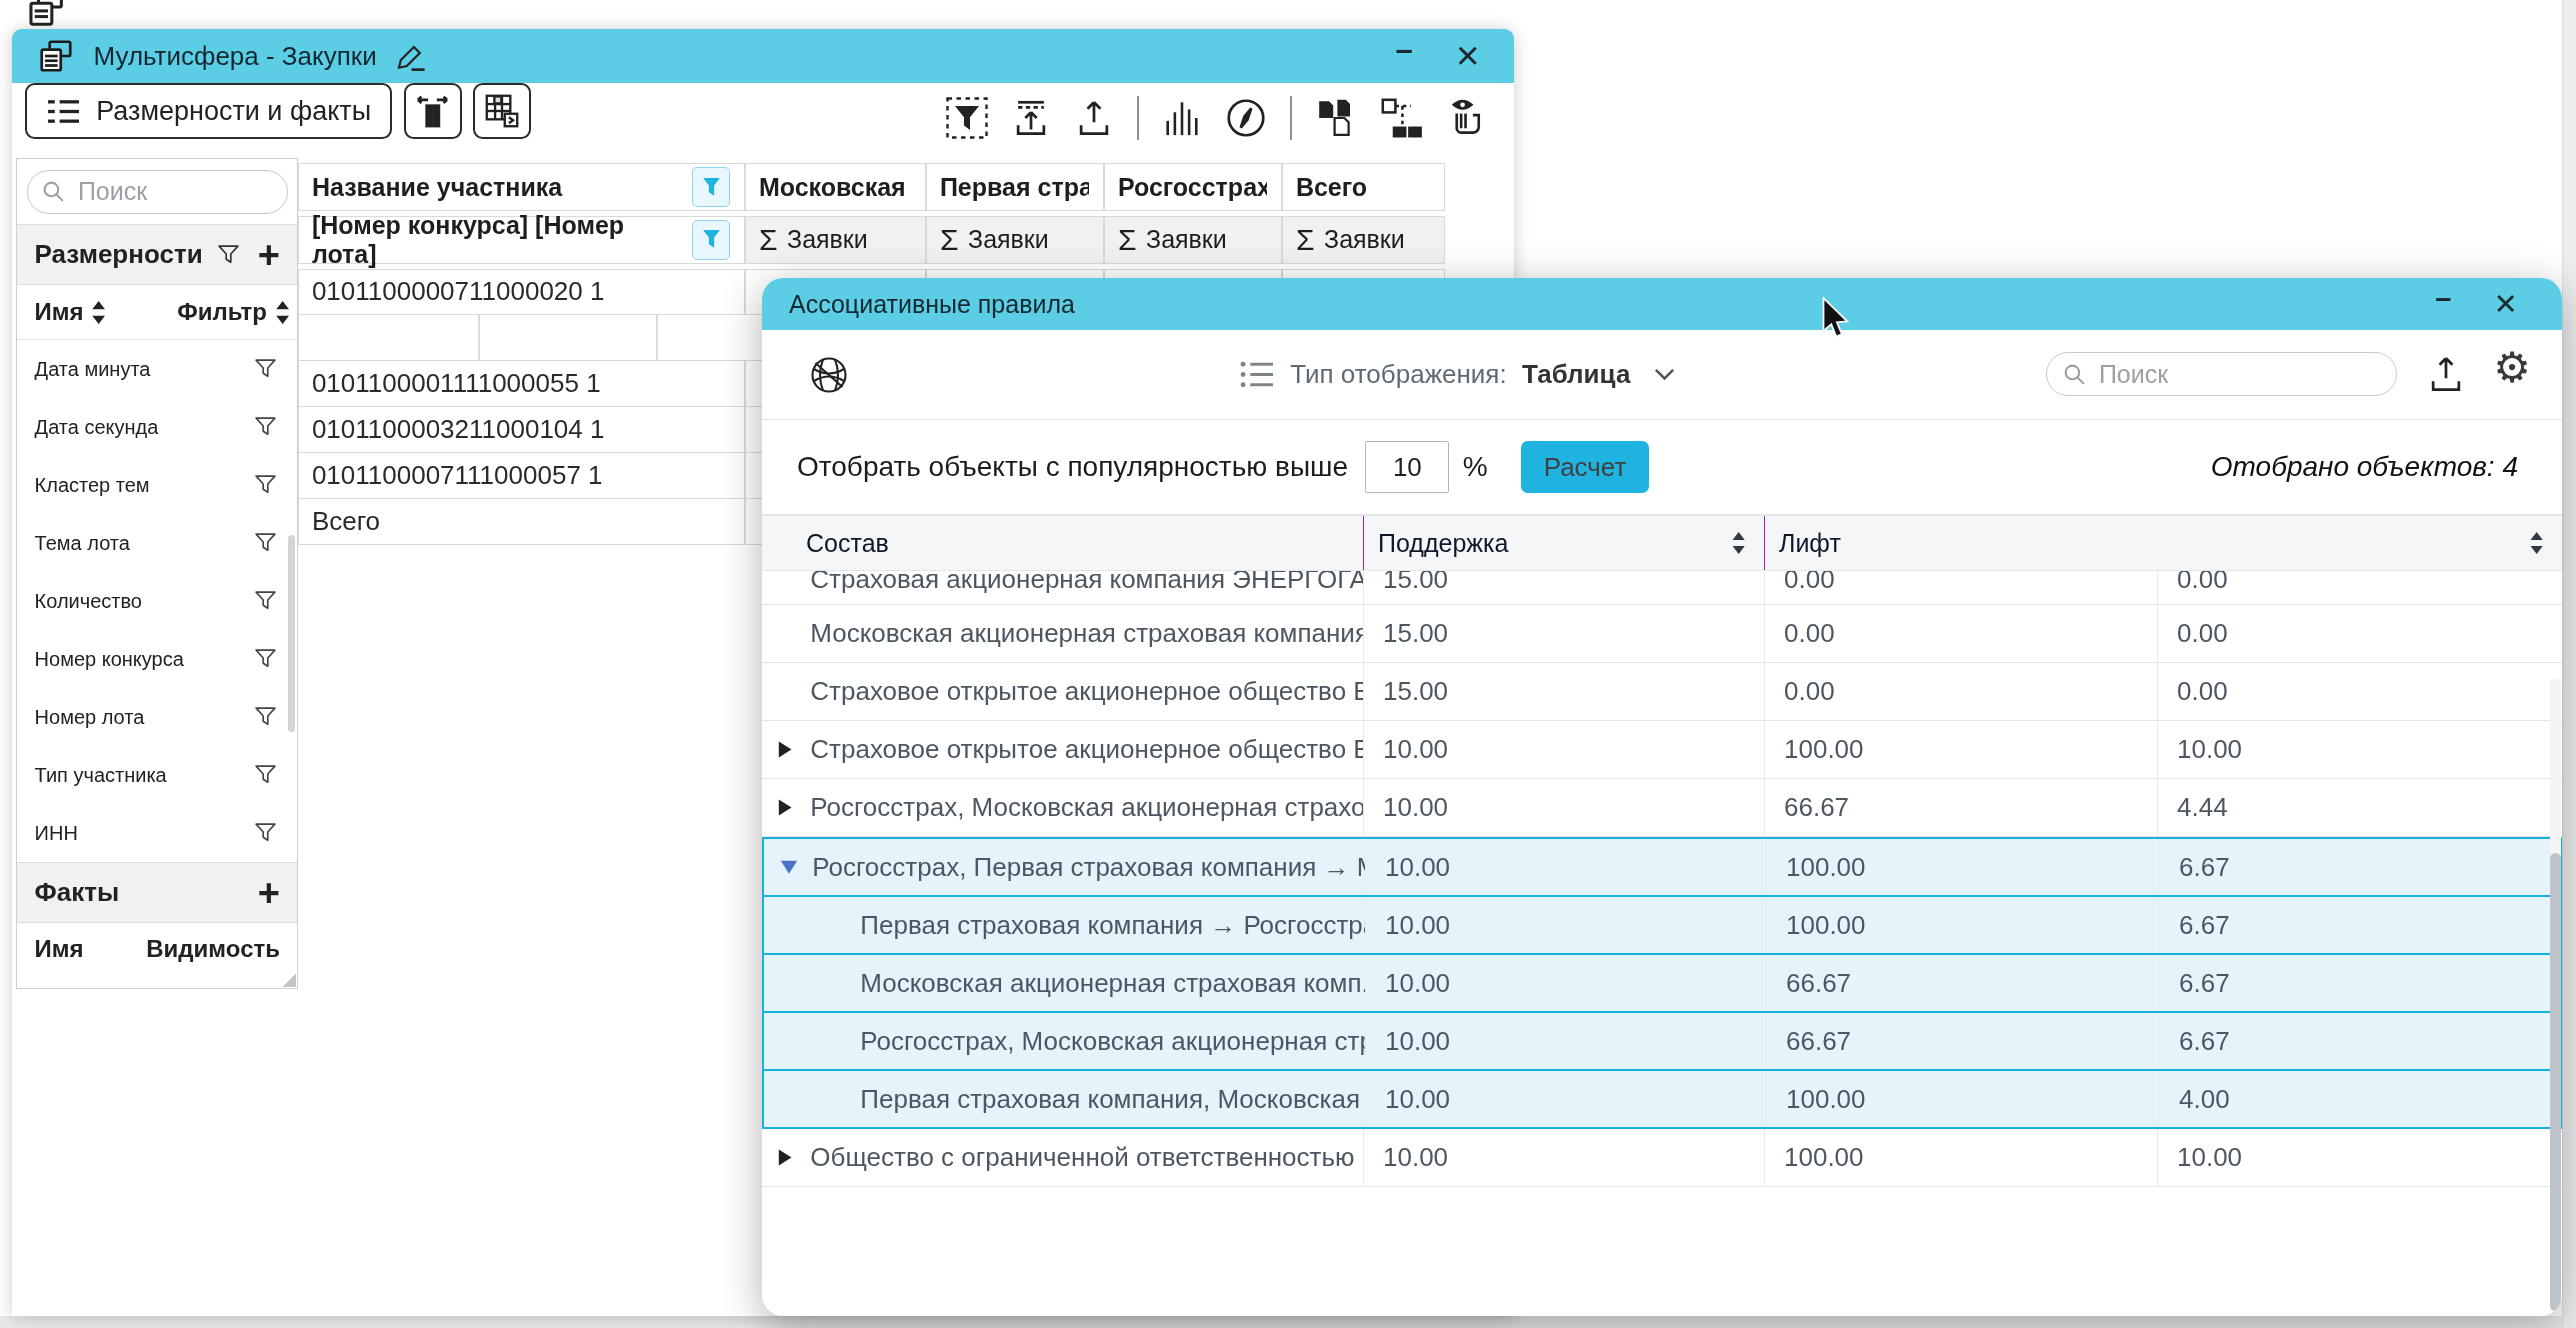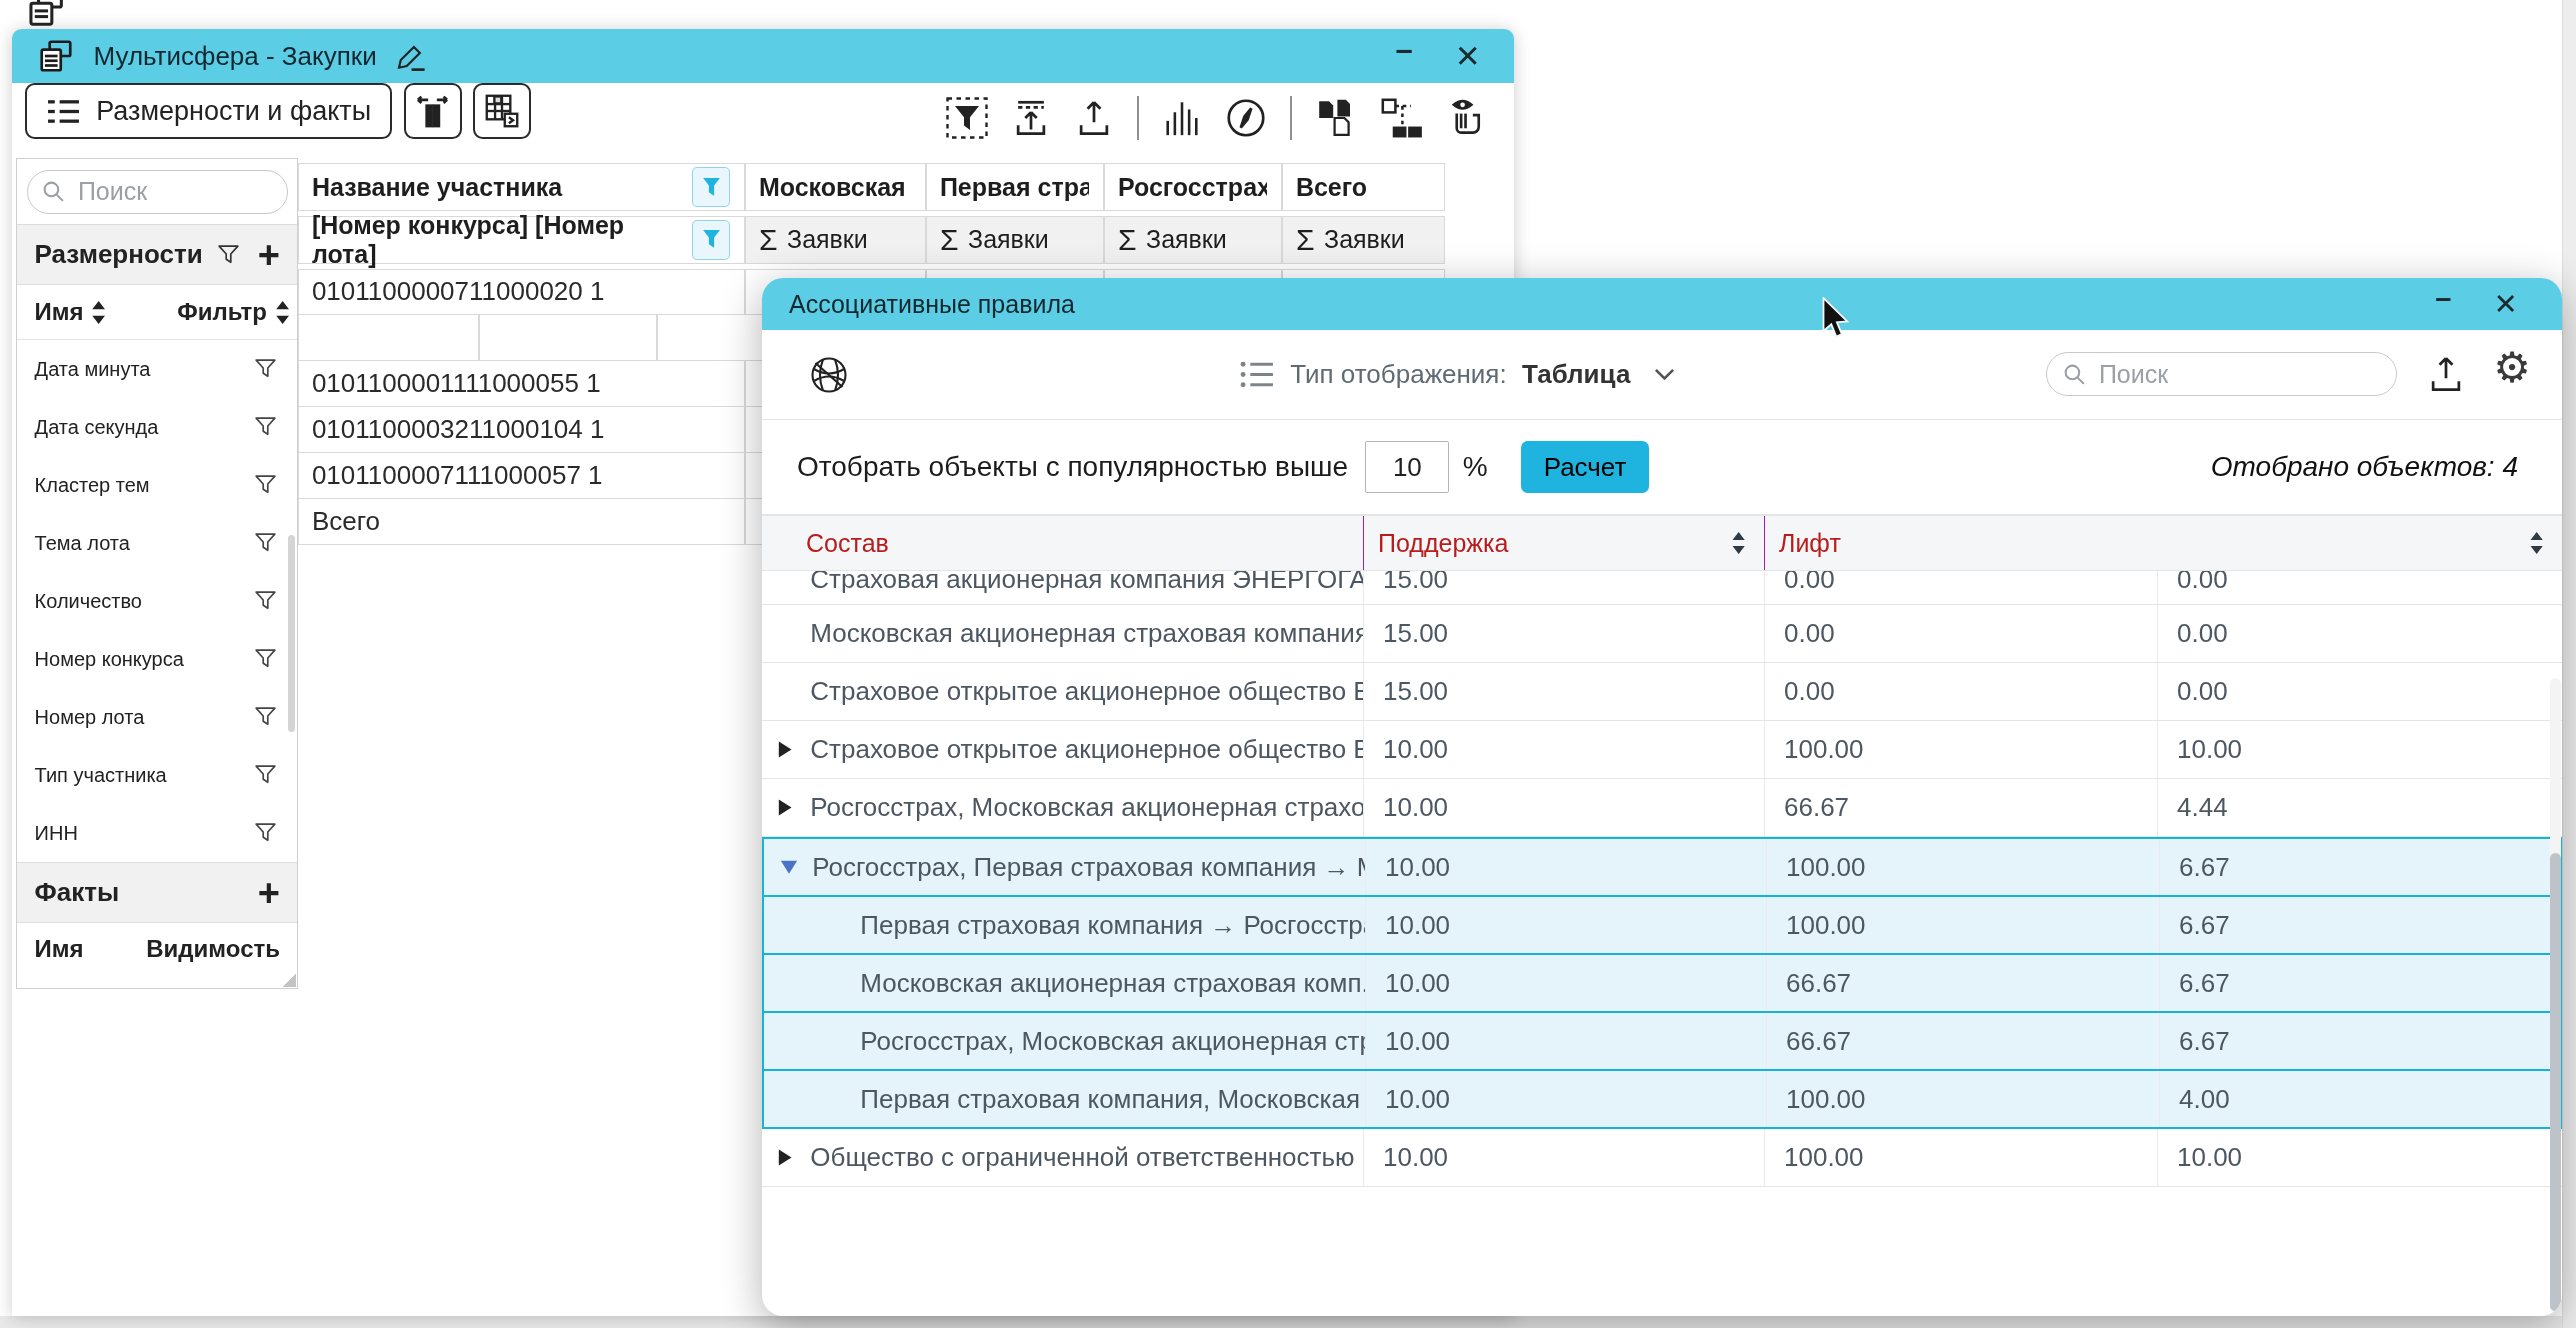--- a/index.html
+++ b/index.html
@@ -67,27 +67,27 @@
   .type-sel{position:absolute;left:478px;top:0;height:89px;display:flex;align-items:center;gap:15.3px;font-size:26px;color:#5f6a72;}
   .type-sel .type-val{font-weight:bold;color:#333;}
   .dlg-search{position:absolute;right:165px;top:22px;width:351px;height:44px;border:1.9px solid #c9c9c9;border-radius:23px;display:flex;align-items:center;padding:0 15.3px;gap:9.6px;color:#9aa0a6;box-sizing:border-box;}
   .dlg-search input{border:0;outline:0;font-size:25px;color:#555;width:100%;font-family:inherit;background:transparent;}
   .dlg-search input::placeholder{color:#9aa0a6;}
   .dlg-export{position:absolute;right:96px;top:24px;}
   .dlg-gear{position:absolute;right:31px;top:17.3px;font-size:42px;color:#3a3a3a;line-height:1;}
   .dlg-filter{height:94px;border-bottom:1px solid #e5e5e5;display:flex;align-items:center;padding:0 44px 0 35px;font-size:28px;color:#1c1c1c;}
   .pop-input{width:84px;height:52px;border:1.9px solid #b5b5b5;border-radius:1.9px;text-align:center;font-size:26px;margin-left:17.3px;font-family:inherit;color:#222;box-sizing:border-box;}
   .pct{margin-left:13.4px;}
-  .btn-calc{margin-left:33px;height:52px;padding:0 23px;background:var(--accent);color:#000000;border:0;border-radius:6.7px;font-size:26px;font-family:inherit;cursor:pointer;}
+  .btn-calc{margin-left:33px;height:52px;padding:0 23px;background:var(--accent);color:#404040;border:0;border-radius:6.7px;font-size:26px;font-family:inherit;cursor:pointer;}
   .note{margin-left:auto;font-style:italic;font-size:28px;color:#111;}
   .dlg-rules{height:105px;display:flex;align-items:center;padding:0 35px;font-size:28px;gap:25px;color:#1c1c1c;}
   .rule-btns{display:flex;gap:11.5px;}
   .rule-btn{width:42px;height:42px;border-radius:8.6px;background:var(--blue);color:#fff;font-size:25px;display:flex;align-items:center;justify-content:center;border:0;font-family:inherit;cursor:pointer;}
 
-  .at-head{height:56px;background:#f5f6f8;border-top:1px solid #e3e6e9;border-bottom:1px solid #e3e6e9;display:flex;font-size:25px;color:#b91c1c;box-sizing:border-box;}
+  .at-head{height:56px;background:#f5f6f8;border-top:1px solid #e3e6e9;border-bottom:1px solid #e3e6e9;display:flex;font-size:25px;color:#0f172a;box-sizing:border-box;}
   .at-hc{display:flex;align-items:center;padding-left:14px;border-left:1px solid #a21caf;box-sizing:border-box;}
   .at-hc.first{padding-left:44px;border-left:none;width:601px;}
   .at-hc.w-sup{width:401px;}
   .at-hc.w-con{width:393px;}
   .at-hc.w-lif{flex:1;}
   .at-hc .sort{margin-left:auto;margin-right:17.3px;}
   .at-body{height:639px;overflow:hidden;position:relative;}
   .ar{display:flex;height:58px;border-bottom:1px solid #e5e5e5;box-sizing:border-box;font-size:26px;color:#4d5761;background:#fff;}
   .ar .cell{display:flex;align-items:center;box-sizing:border-box;}
   .c-name{width:601px;padding-left:15.3px;overflow:hidden;}

